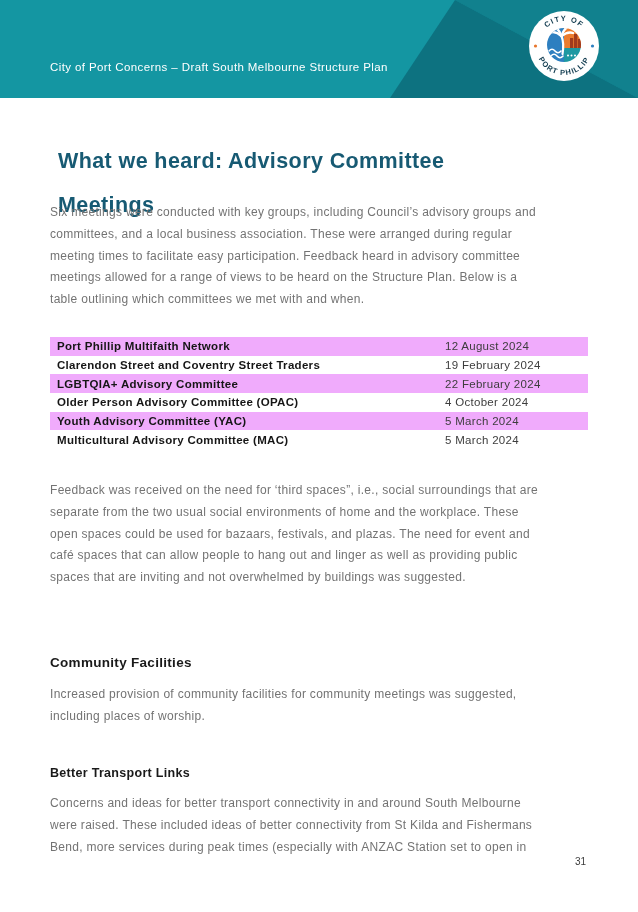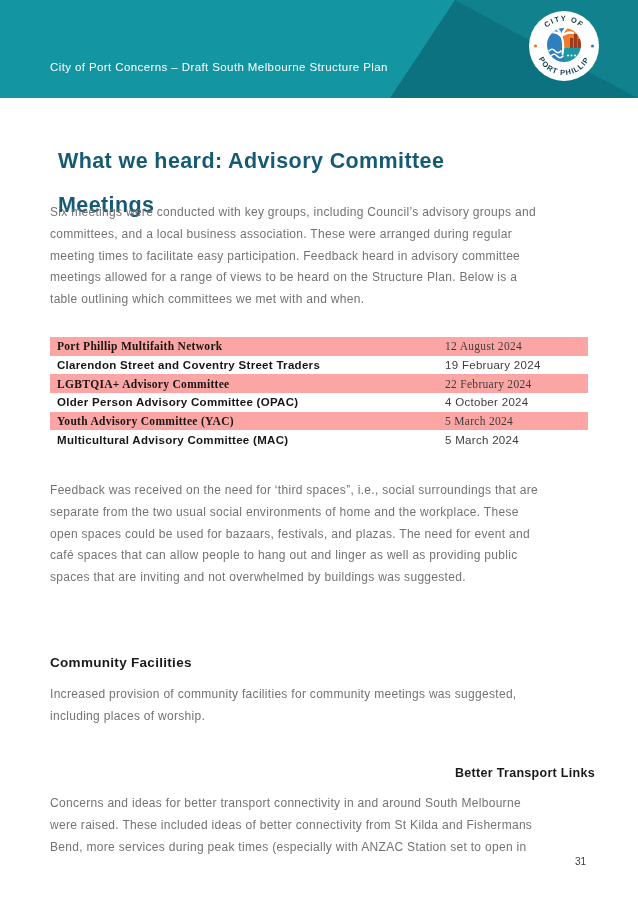--- a/index.html
+++ b/index.html
@@ -97,39 +97,39 @@
   }
   .meetings-table td.committee {
     width: 388px;
     padding-left: 7px;
     font-weight: bold;
     color: #161616;
   }
   .meetings-table td.date {
     color: #3d3d3d;
   }
-  .meetings-table tr.alt { background: #fca5a5; font-family: Liberation Serif, serif; }
+  .meetings-table tr.alt { background: #f0abfc; }
 
   
   .section {
     position: absolute;
     left: 50px;
     width: 545px;
   }
   .section h2 {
     margin: 0 0 13px 0;
     color: #1a1a1a;
     letter-spacing: 0.3px;
   }
   #sec-third   { top: 480px; }
   #sec-third h2 { font-size: 13px; }
   #sec-community { top: 655px; }
   #sec-community h2 { font-size: 13.5px; margin-bottom: 14px; }
   #sec-transport { top: 766px; }
-  #sec-transport h2 { font-size: 12.5px; text-align: right; }
+  #sec-transport h2 { font-size: 12.5px; }
 
   .page-number {
     position: absolute;
     right: 52px; top: 856px;
     font-size: 10px;
     color: #3d3d3d;
   }
 </style>
 </head>
 <body>

